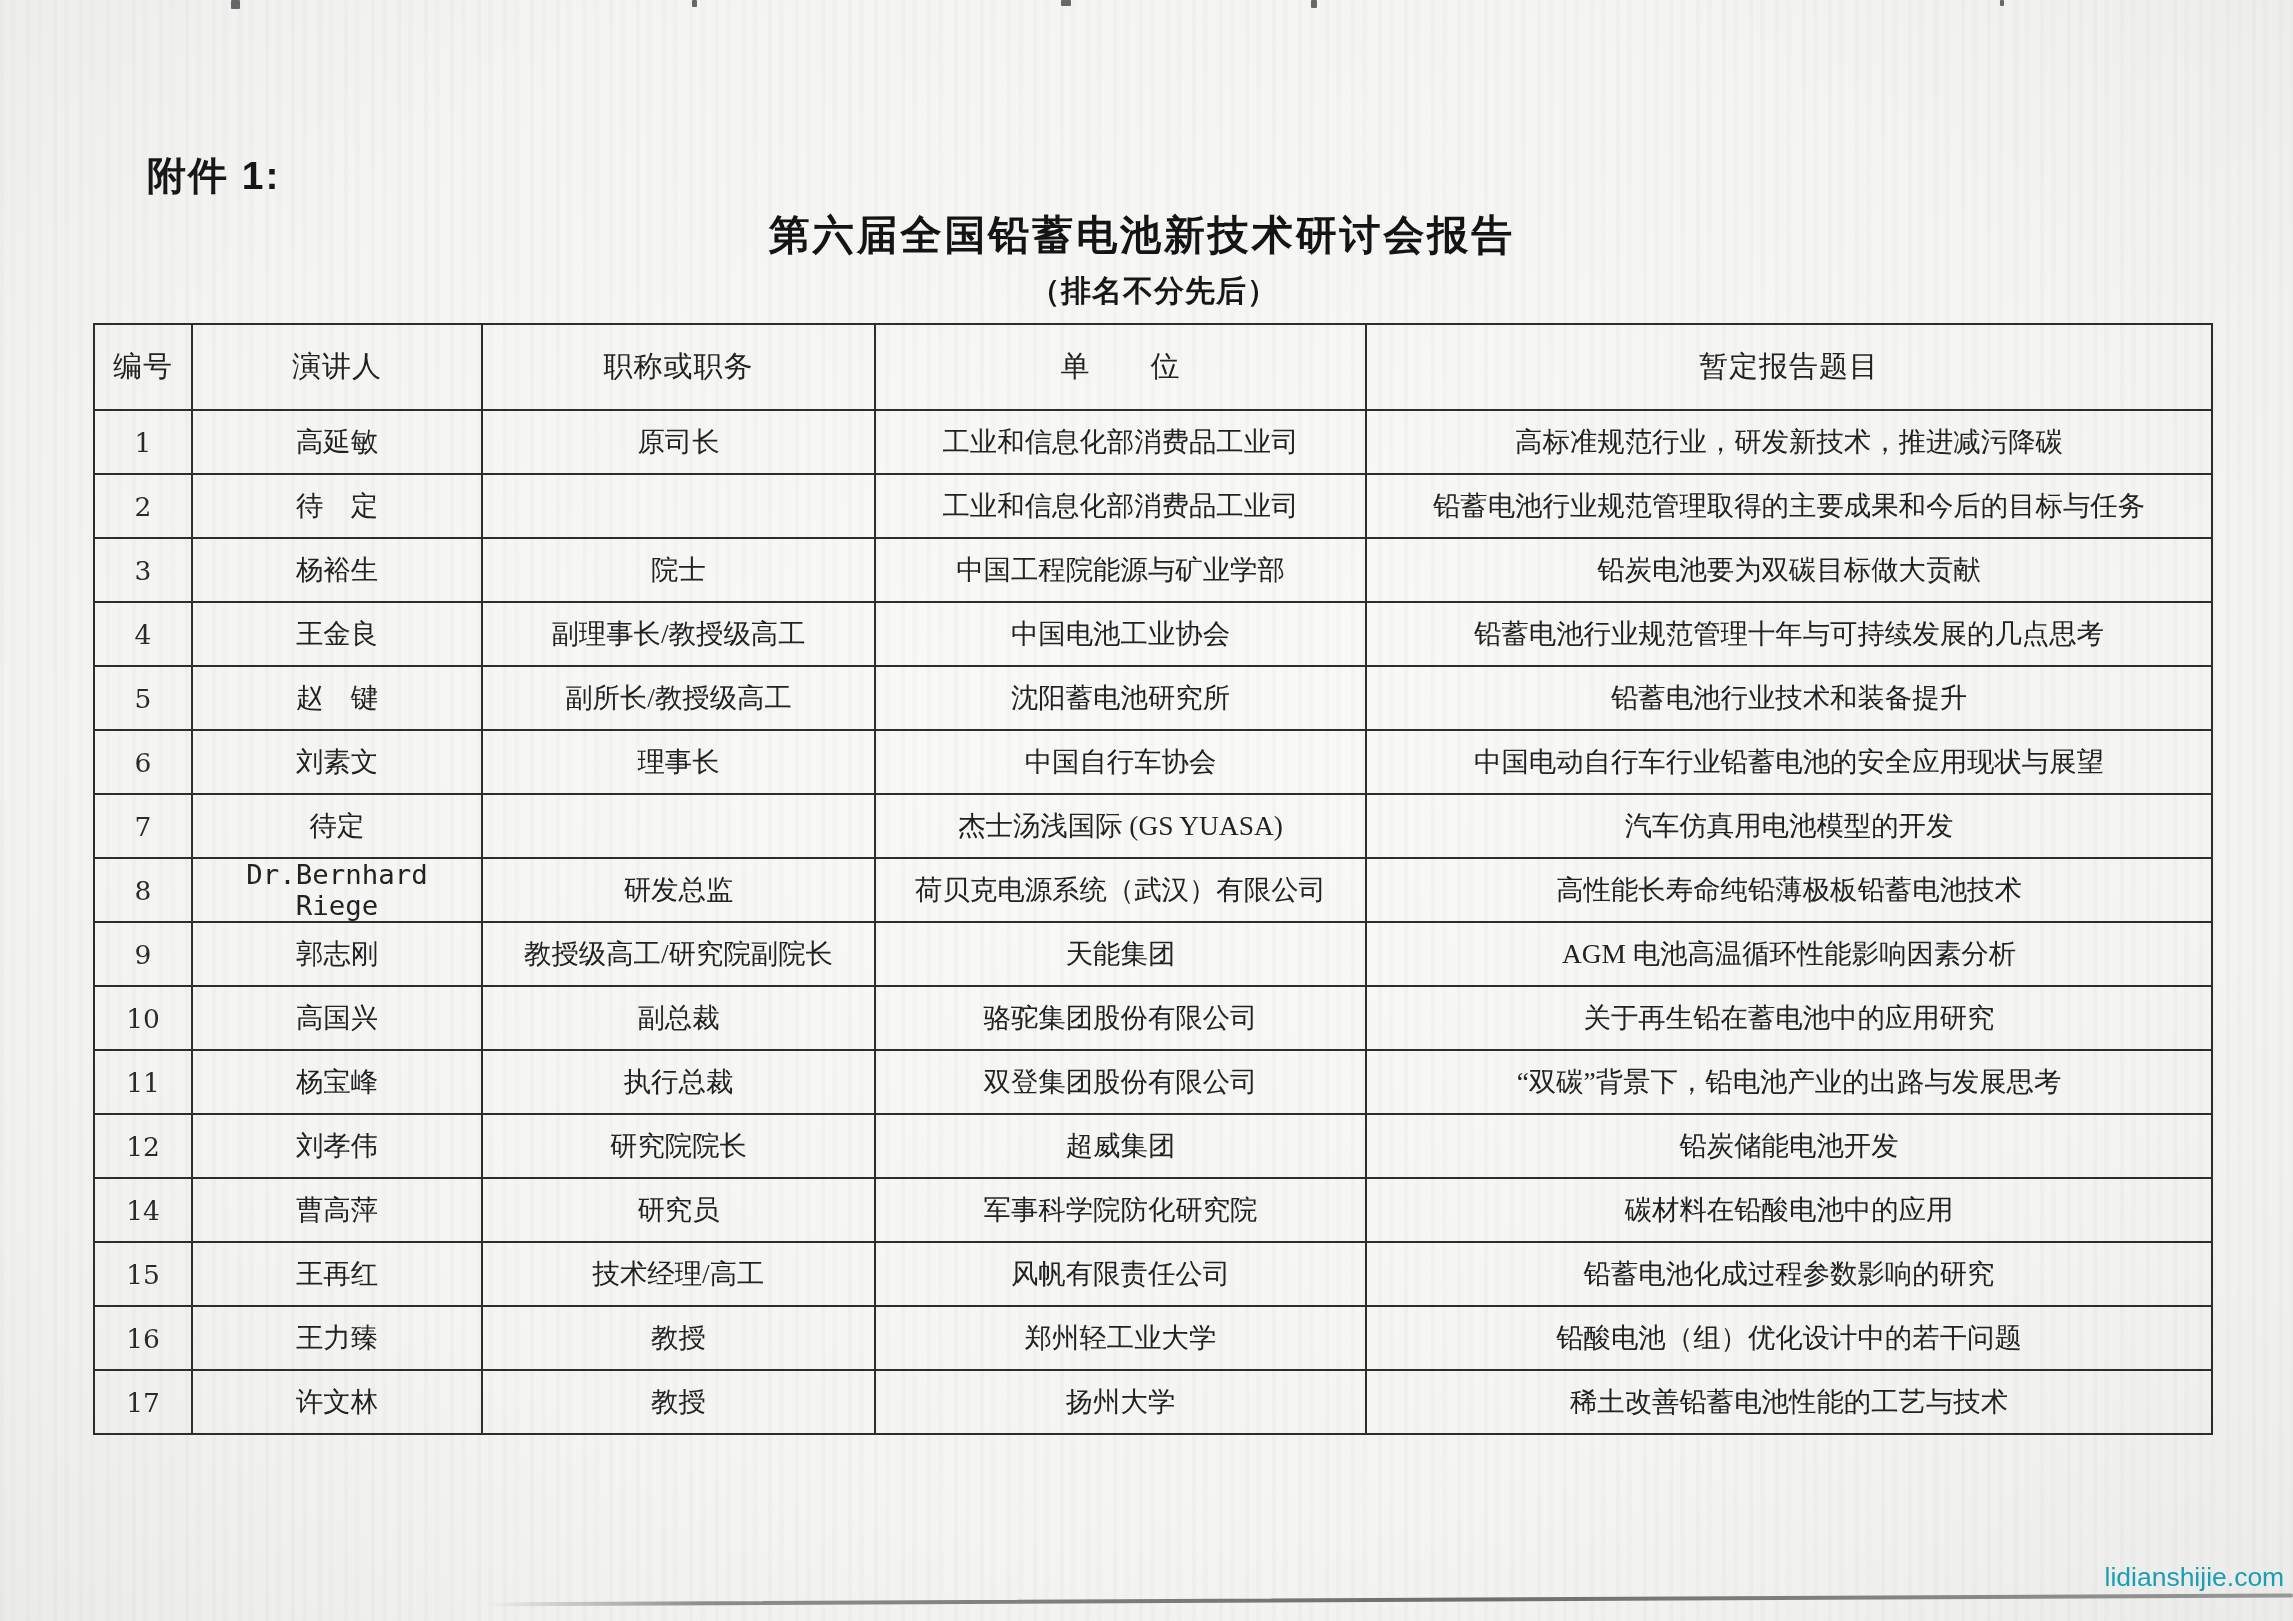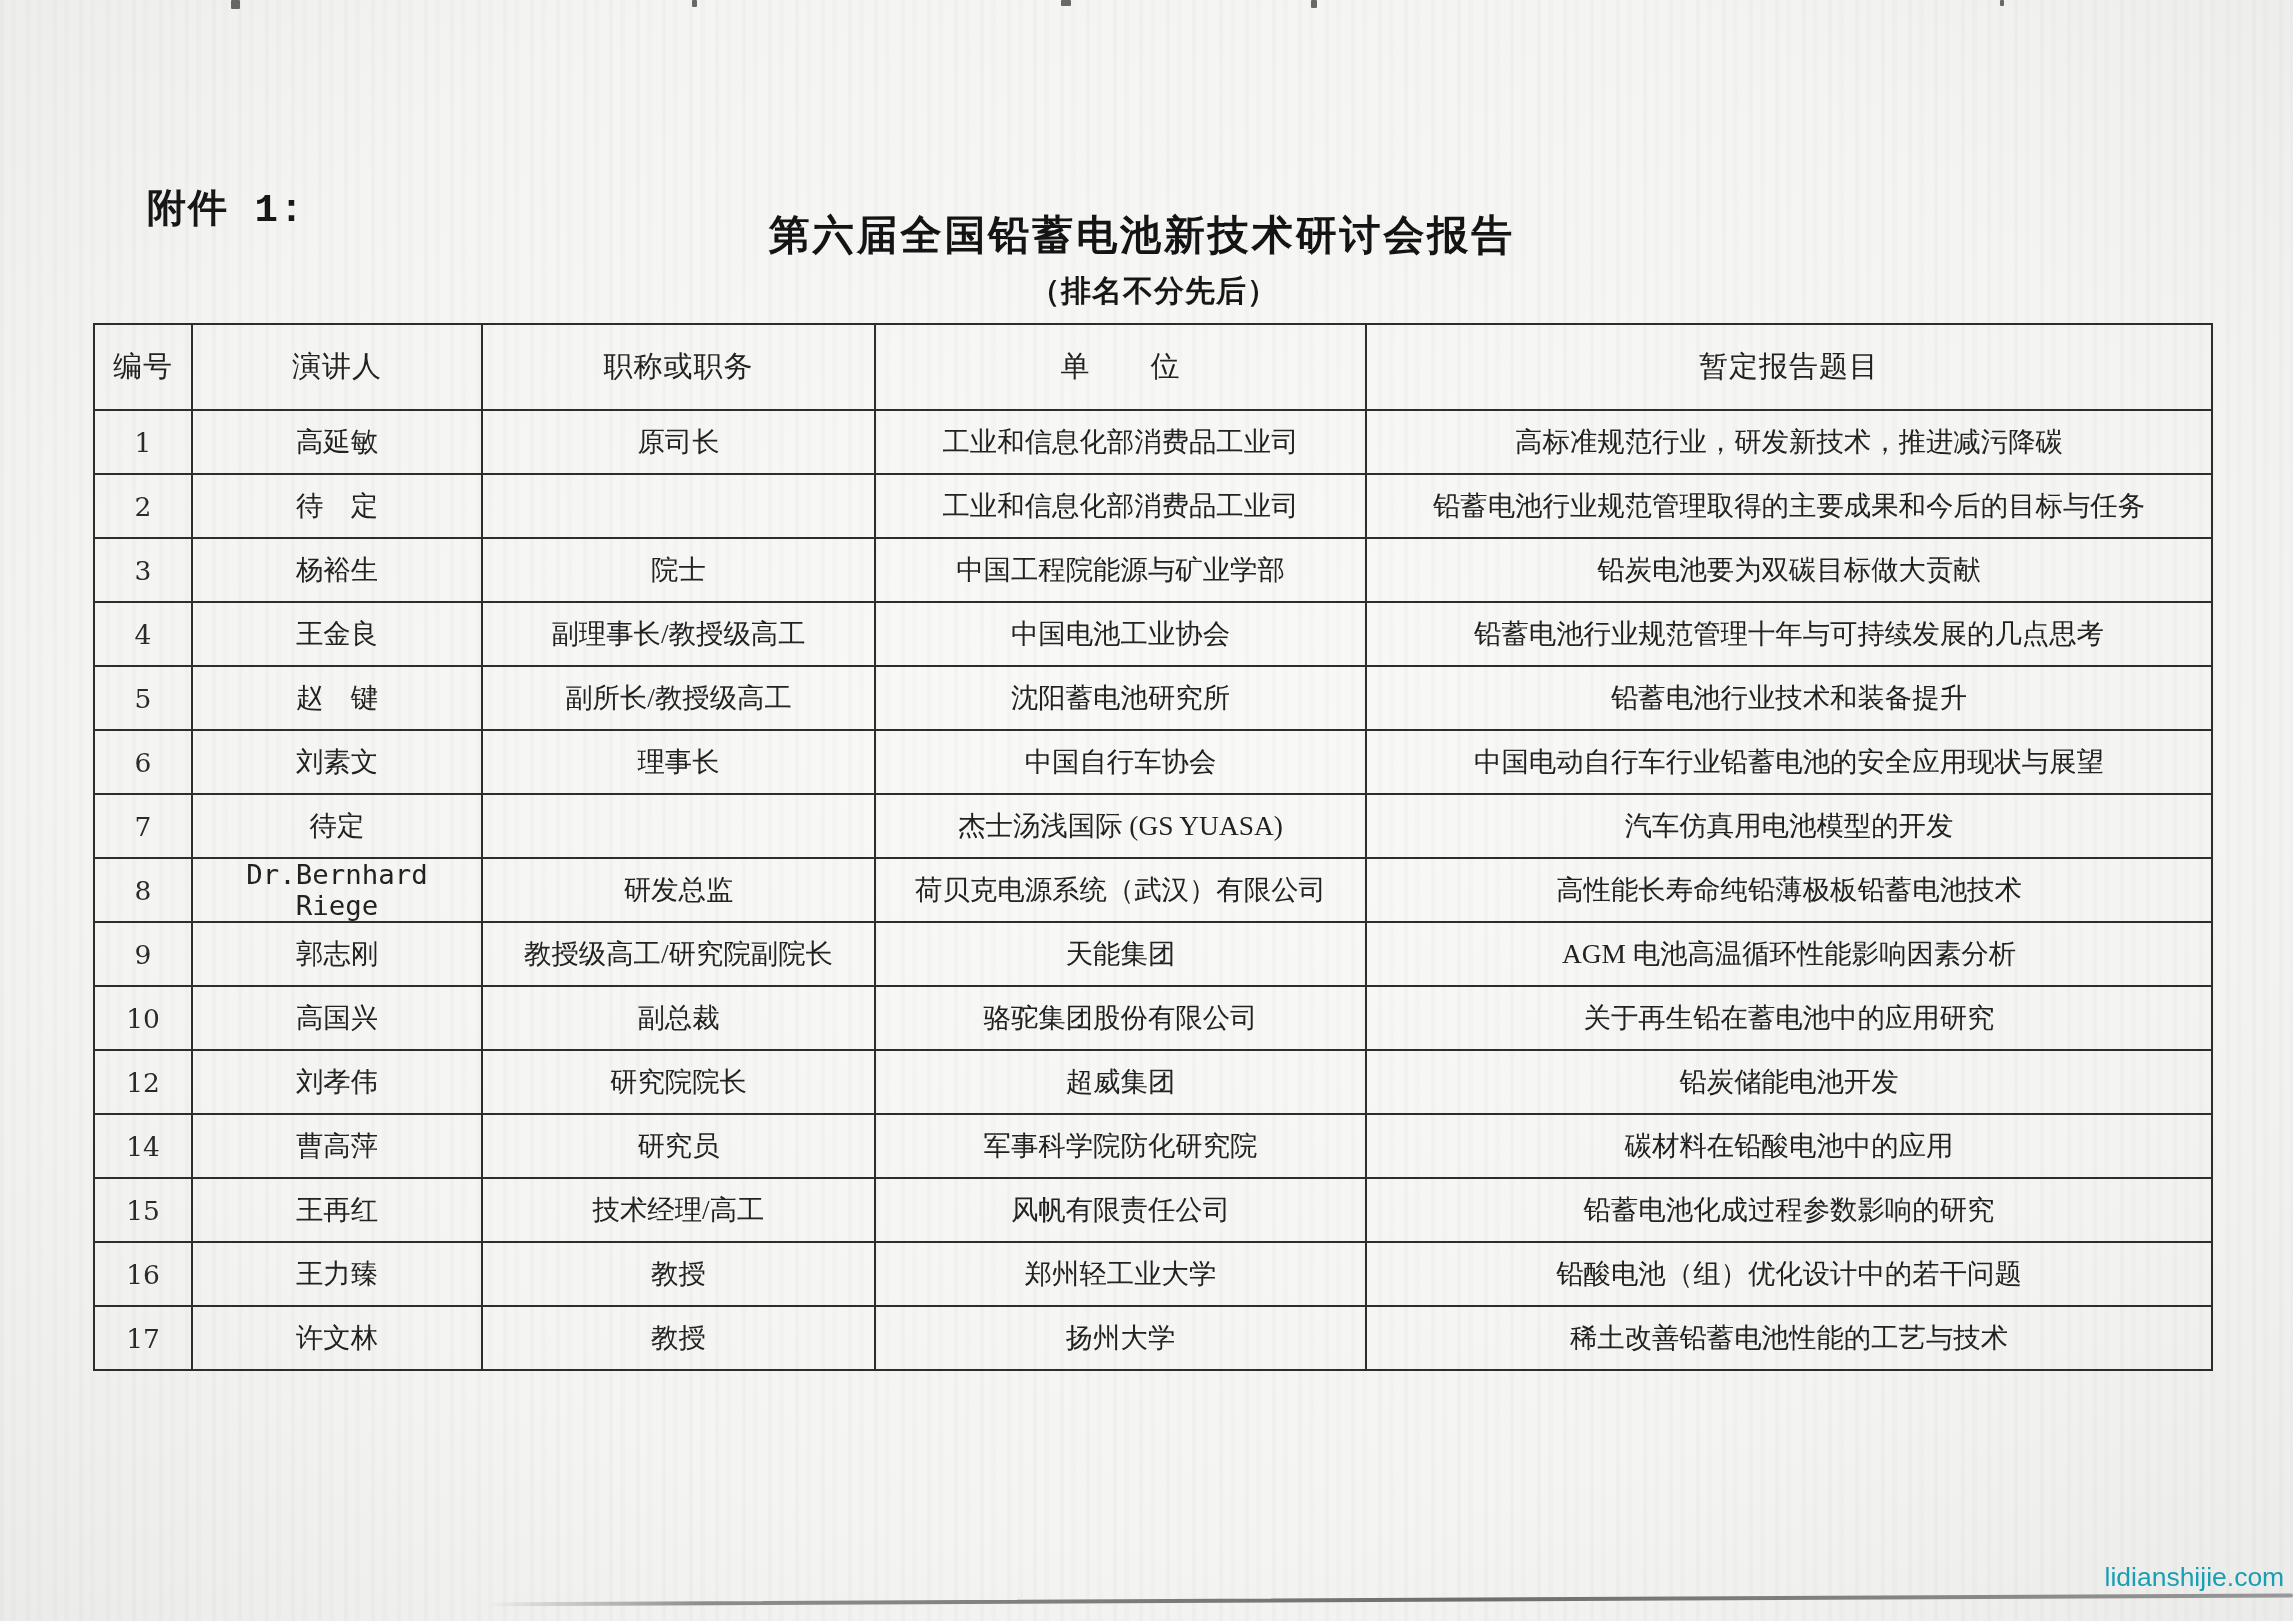--- a/index.html
+++ b/index.html
@@ -11,22 +11,22 @@
   }
   .texture{
     position:absolute;inset:0;pointer-events:none;
     background:repeating-linear-gradient(90deg,
       rgba(150,160,165,0.05) 0 3.9px, rgba(255,255,255,0) 3.9px 10.8px,
       rgba(160,170,175,0.04) 10.8px 15.7px, rgba(255,255,255,0) 15.7px 26.5px);
   }
   .speck{position:absolute;background:#3a3a3a;opacity:.75;border-radius:1px;}
   .attachment-label{
     position:absolute;left:147px;top:149px;
-    font-family:Liberation Mono, monospace;font-weight:bold;
-    font-size:39px;letter-spacing:2px;color:#171717;margin-top:32px;
+    font-family:Liberation Sans, sans-serif;font-weight:bold;
+    font-size:39px;letter-spacing:2px;color:#171717;
   }
   .title-block{position:absolute;left:0;top:208px;width:2284px;text-align:center;}
   .doc-title{
     font-family:"Liberation Sans", sans-serif;font-weight:bold;
     font-size:41px;letter-spacing:2.9px;color:#141414;
   }
   .doc-subtitle{
     font-family:"Liberation Sans", sans-serif;font-weight:bold;
     font-size:30px;letter-spacing:1px;margin-top:7.8px;color:#171717;padding-left:24px;
   }
@@ -162,20 +162,27 @@
   </tr>
 
   <tr>
     <td class="cell-no">10</td>
     <td class="cell-speaker">高国兴</td>
     <td class="cell-title">副总裁</td>
     <td class="cell-org">骆驼集团股份有限公司</td>
     <td class="cell-topic">关于再生铅在蓄电池中的应用研究</td>
   </tr>
 
+  <tr>
+    <td class="cell-no">11</td>
+    <td class="cell-speaker">杨宝峰</td>
+    <td class="cell-title">执行总裁</td>
+    <td class="cell-org">双登集团股份有限公司</td>
+    <td class="cell-topic">“双碳”背景下，铅电池产业的出路与发展思考</td>
+  </tr>
 
   <tr>
     <td class="cell-no">12</td>
     <td class="cell-speaker">刘孝伟</td>
     <td class="cell-title">研究院院长</td>
     <td class="cell-org">超威集团</td>
     <td class="cell-topic">铅炭储能电池开发</td>
   </tr>
 
 

